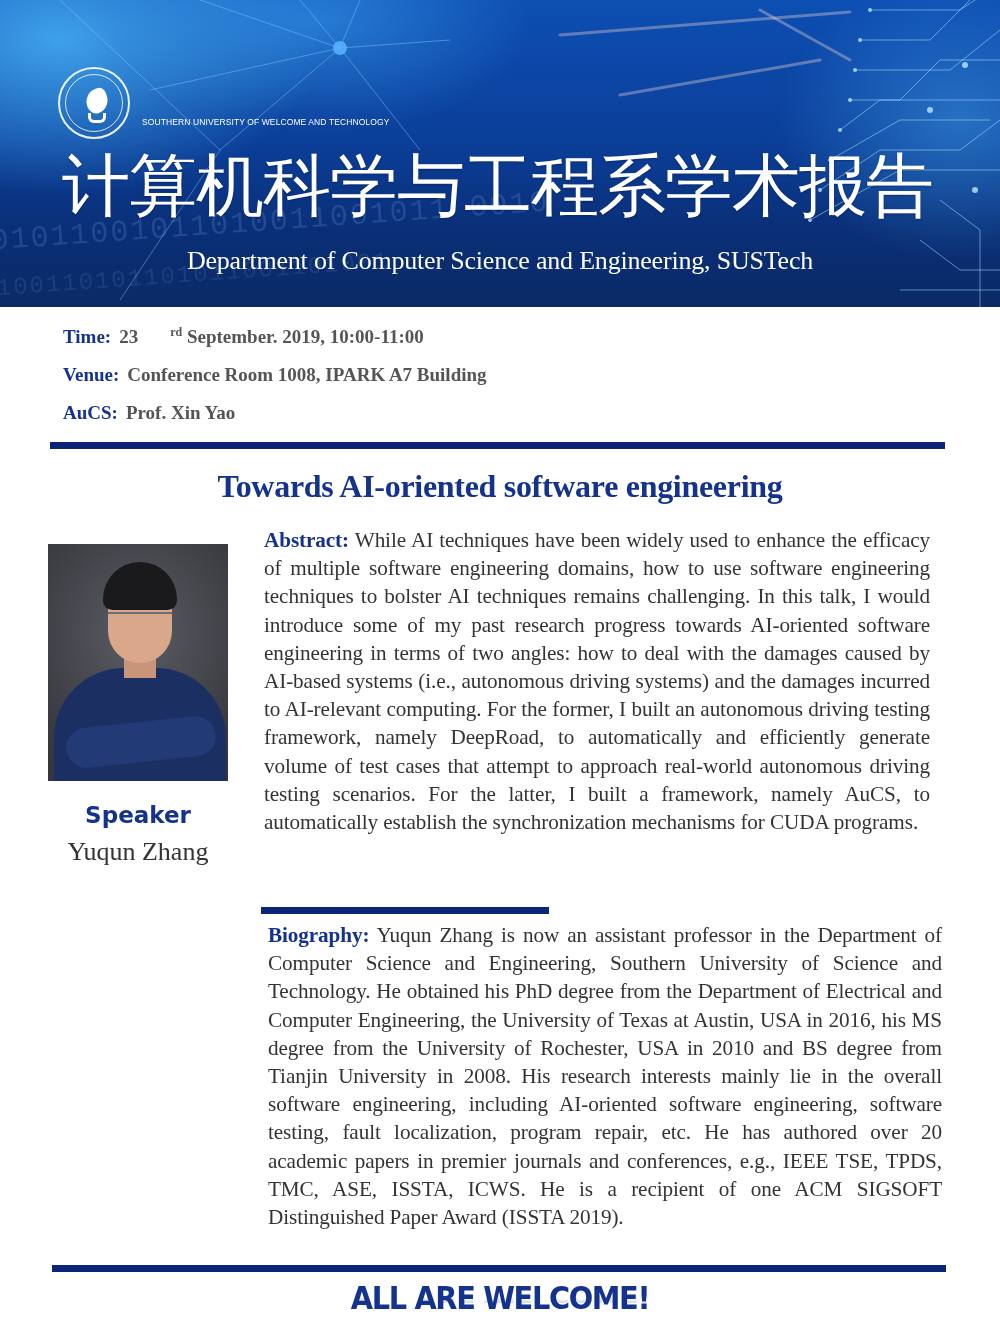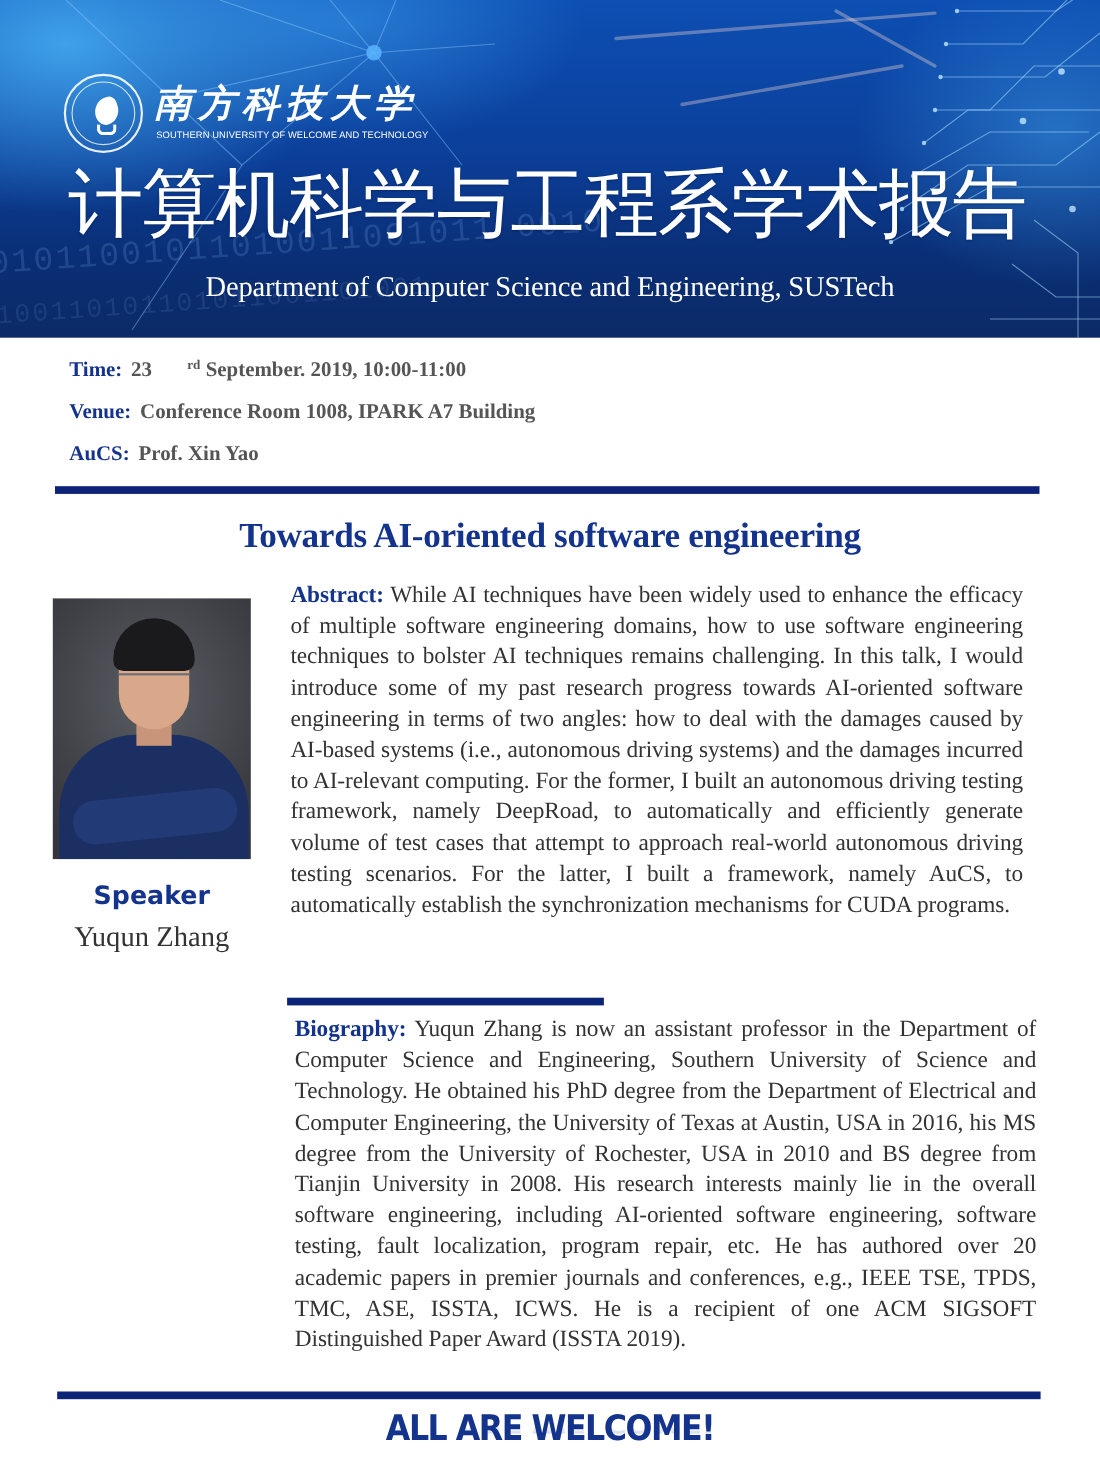--- a/index.html
+++ b/index.html
@@ -191,21 +191,20 @@
   </svg>
   <div class="banner-binary">01011001011010011001011 0010</div>
   <div class="banner-binary b2">0100110101101011001101001</div>
 
   <div class="logo">
     <div class="logo-inner">
       <div class="logo-flame"></div>
       <div class="logo-cup"></div>
     </div>
   </div>
-  <div class="uni-cn">南方科技大学</div>
   <div class="uni-en">SOUTHERN UNIVERSITY OF WELCOME AND TECHNOLOGY</div>
 
   <div class="banner-title">计算机科学与工程系学术报告</div>
   <div class="banner-subtitle">Department of Computer Science and Engineering, SUSTech</div>
 </div>
 
 <div class="meta-row" style="top:325px;">
   <span class="meta-label">Time:</span><span>23</span><sup>rd</sup><span> September. 2019, 10:00-11:00</span>
 </div>
 <div class="meta-row" style="top:363px;">

